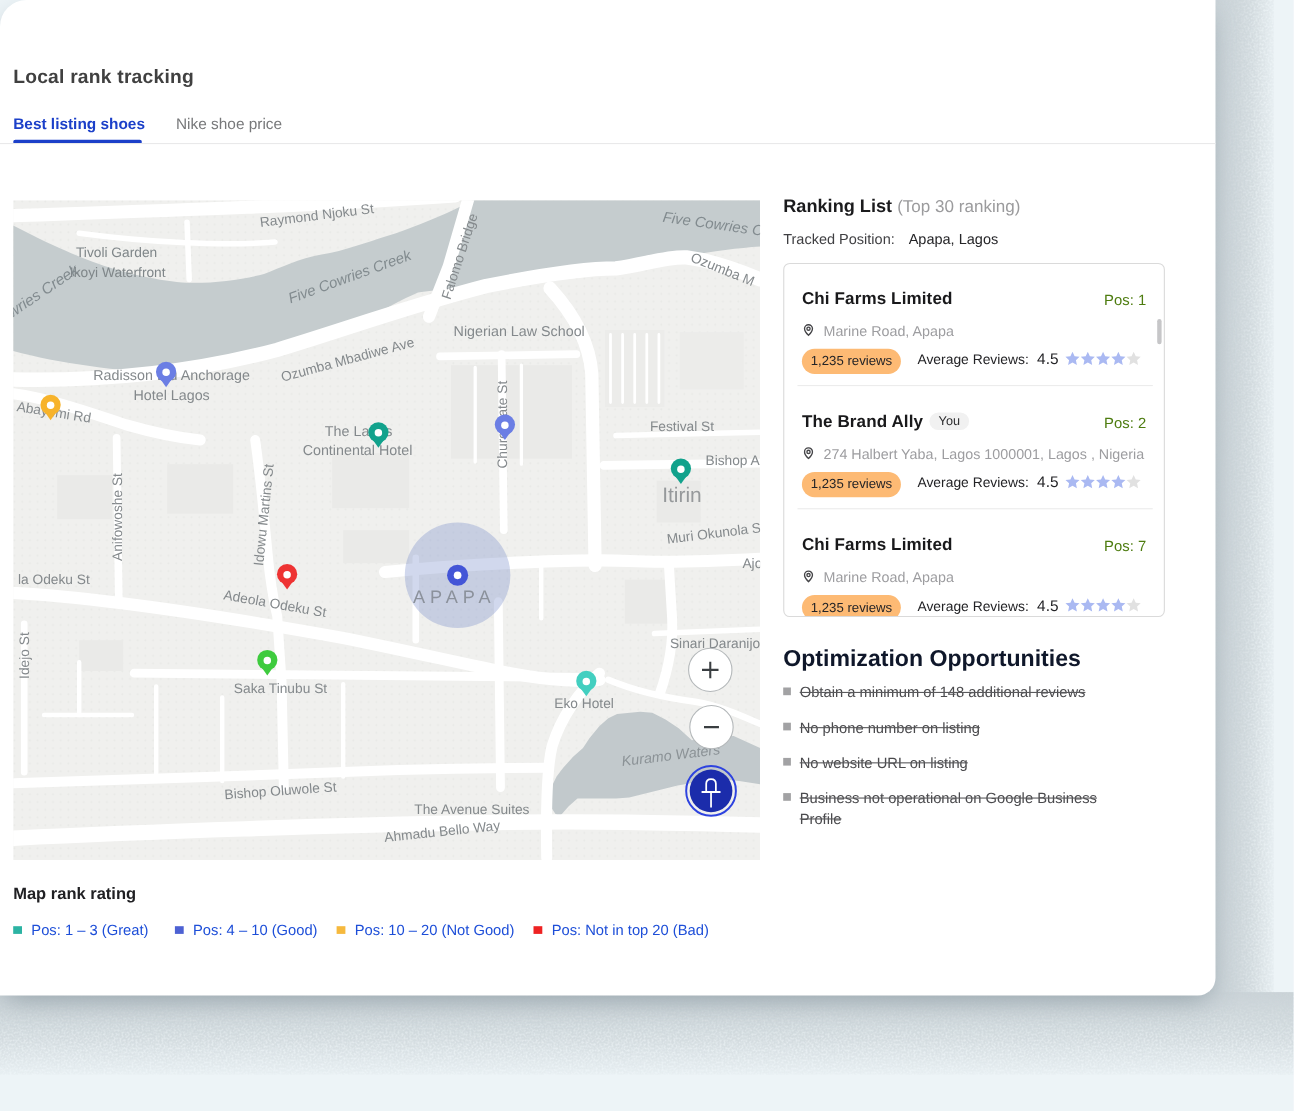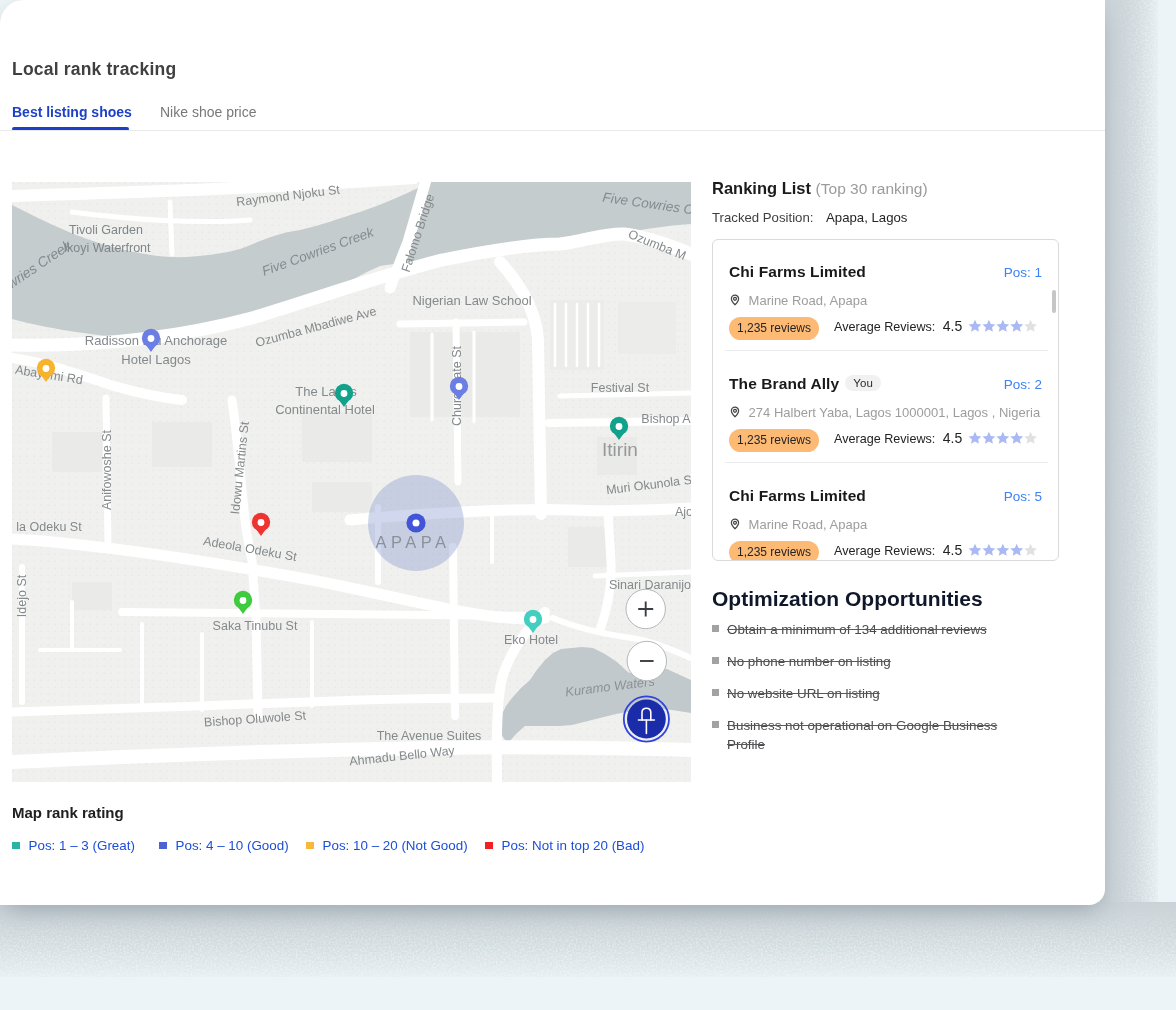--- a/index.html
+++ b/index.html
@@ -19,21 +19,21 @@
   #map { position:absolute; left:12px; top:182px; width:679px; height:600px; }
 
   
   .rl-title { position:absolute; left:712px; top:179px; font-size:16.5px; font-weight:700; color:#1b1b1d; }
   .rl-title span { font-weight:400; color:#9b9b9d; font-size:15.5px; }
   .tracked { position:absolute; left:712px; top:210px; font-size:13.2px; color:#3f3f42; }
   .tracked b { font-weight:500; color:#252528; margin-left:9px; }
   .listcard { position:absolute; left:712px; top:239px; width:347px; height:322px; background:#fff; border:1px solid #dadada; border-radius:6px; overflow:hidden;padding-left:40px; }
   .item { position:absolute; left:0; width:345px; }
   .ititle { position:absolute; left:16px; top:0; font-size:15.5px; font-weight:700; color:#19191b; letter-spacing:.1px;}
-  .pos { position:absolute; right:16px; top:2px; font-size:13.5px; color:#3b82f6; }
+  .pos { position:absolute; right:16px; top:2px; font-size:13.5px; color:#4d7c0f; }
   .addr { position:absolute; left:16px; top:30px; font-size:13px; color:#9d9da0; }
   .addr svg { vertical-align:-2px; margin-right:4px; }
   .meta { position:absolute; left:16px; top:54px; height:24px; white-space:nowrap; width:320px; }
   .pill { display:inline-block; background:#fdba74; border-radius:12px; height:23px; line-height:23px; padding:0 8px; font-size:12px; color:#242427; }
   .avg { display:inline-block; margin-left:15px; font-size:12.6px; color:#232326; vertical-align:1px;}
   .avg b { font-weight:500; font-size:14px; margin-left:4px; }
   .idiv { position:absolute; left:12px; width:323px; height:1px; background:#ececec; }
   .youb { display:inline-block; background:#f1f1f1; border-radius:9px; font-size:11.5px; color:#2c2c2e; font-weight:500; padding:2px 8px; vertical-align:2px; margin-left:6px;}
   .sbar { position:absolute; right:2px; top:50px; width:4px; height:23px; background:#c6c6c8; border-radius:2px; }
   .oo-title { position:absolute; left:712px; top:587px; font-size:21px; font-weight:700; color:#0f172a; }
@@ -270,38 +270,38 @@
           <path d="M7 0.8 L8.9 4.9 L13.4 5.4 L10.1 8.4 L11 12.8 L7 10.6 L3 12.8 L3.9 8.4 L0.6 5.4 L5.1 4.9 Z" transform="translate(0.0,0)" fill="#aab9f2"></path>
           <path d="M7 0.8 L8.9 4.9 L13.4 5.4 L10.1 8.4 L11 12.8 L7 10.6 L3 12.8 L3.9 8.4 L0.6 5.4 L5.1 4.9 Z" transform="translate(13.9,0)" fill="#aab9f2"></path>
           <path d="M7 0.8 L8.9 4.9 L13.4 5.4 L10.1 8.4 L11 12.8 L7 10.6 L3 12.8 L3.9 8.4 L0.6 5.4 L5.1 4.9 Z" transform="translate(27.8,0)" fill="#aab9f2"></path>
           <path d="M7 0.8 L8.9 4.9 L13.4 5.4 L10.1 8.4 L11 12.8 L7 10.6 L3 12.8 L3.9 8.4 L0.6 5.4 L5.1 4.9 Z" transform="translate(41.7,0)" fill="#aab9f2"></path>
           <path d="M7 0.8 L8.9 4.9 L13.4 5.4 L10.1 8.4 L11 12.8 L7 10.6 L3 12.8 L3.9 8.4 L0.6 5.4 L5.1 4.9 Z" transform="translate(55.6,0)" fill="#e1e1e1"></path>
         </svg></div>
   </div>
   <div class="idiv" style="top:222px;"></div>
   <div class="item" style="top:247px;">
     <div class="ititle">Chi Farms Limited</div>
-    <div class="pos">Pos: 5</div>
+    <div class="pos">Pos: 7</div>
     <div class="addr"><svg width="12" height="14" viewBox="0 0 24 24" fill="none" stroke="#454548" stroke-width="2.5">
           <path d="M12 21.5 C12 21.5 4.8 14.8 4.8 9.6 A7.2 7.2 0 0 1 19.2 9.6 C19.2 14.8 12 21.5 12 21.5 Z"></path>
           <circle cx="12" cy="9.6" r="2.9"></circle>
         </svg> Marine Road, Apapa</div>
     <div class="meta"><span class="pill">1,235 reviews</span><span class="avg">Average Reviews: <b>4.5</b></span> <svg width="70" height="15" viewBox="0 0 70 15" style="vertical-align:-2px;margin-left:1px;">
           <path d="M7 0.8 L8.9 4.9 L13.4 5.4 L10.1 8.4 L11 12.8 L7 10.6 L3 12.8 L3.9 8.4 L0.6 5.4 L5.1 4.9 Z" transform="translate(0.0,0)" fill="#aab9f2"></path>
           <path d="M7 0.8 L8.9 4.9 L13.4 5.4 L10.1 8.4 L11 12.8 L7 10.6 L3 12.8 L3.9 8.4 L0.6 5.4 L5.1 4.9 Z" transform="translate(13.9,0)" fill="#aab9f2"></path>
           <path d="M7 0.8 L8.9 4.9 L13.4 5.4 L10.1 8.4 L11 12.8 L7 10.6 L3 12.8 L3.9 8.4 L0.6 5.4 L5.1 4.9 Z" transform="translate(27.8,0)" fill="#aab9f2"></path>
           <path d="M7 0.8 L8.9 4.9 L13.4 5.4 L10.1 8.4 L11 12.8 L7 10.6 L3 12.8 L3.9 8.4 L0.6 5.4 L5.1 4.9 Z" transform="translate(41.7,0)" fill="#aab9f2"></path>
           <path d="M7 0.8 L8.9 4.9 L13.4 5.4 L10.1 8.4 L11 12.8 L7 10.6 L3 12.8 L3.9 8.4 L0.6 5.4 L5.1 4.9 Z" transform="translate(55.6,0)" fill="#e1e1e1"></path>
         </svg></div>
   </div>
   <div class="sbar"></div>
 </div>
 <div class="oo-title">Optimization Opportunities</div>
 <div class="oo" style="top:621px;">
-    <span>Obtain a minimum of 134 additional reviews</span>
+    <span>Obtain a minimum of 148 additional reviews</span>
   </div>
 <div class="oo" style="top:653px;">
     <span>No phone number on listing</span>
   </div>
 <div class="oo" style="top:685px;">
     <span>No website URL on listing</span>
   </div>
 <div class="oo" style="top:717px;">
     <span>Business not operational on Google Business<br>Profile</span>
   </div>

